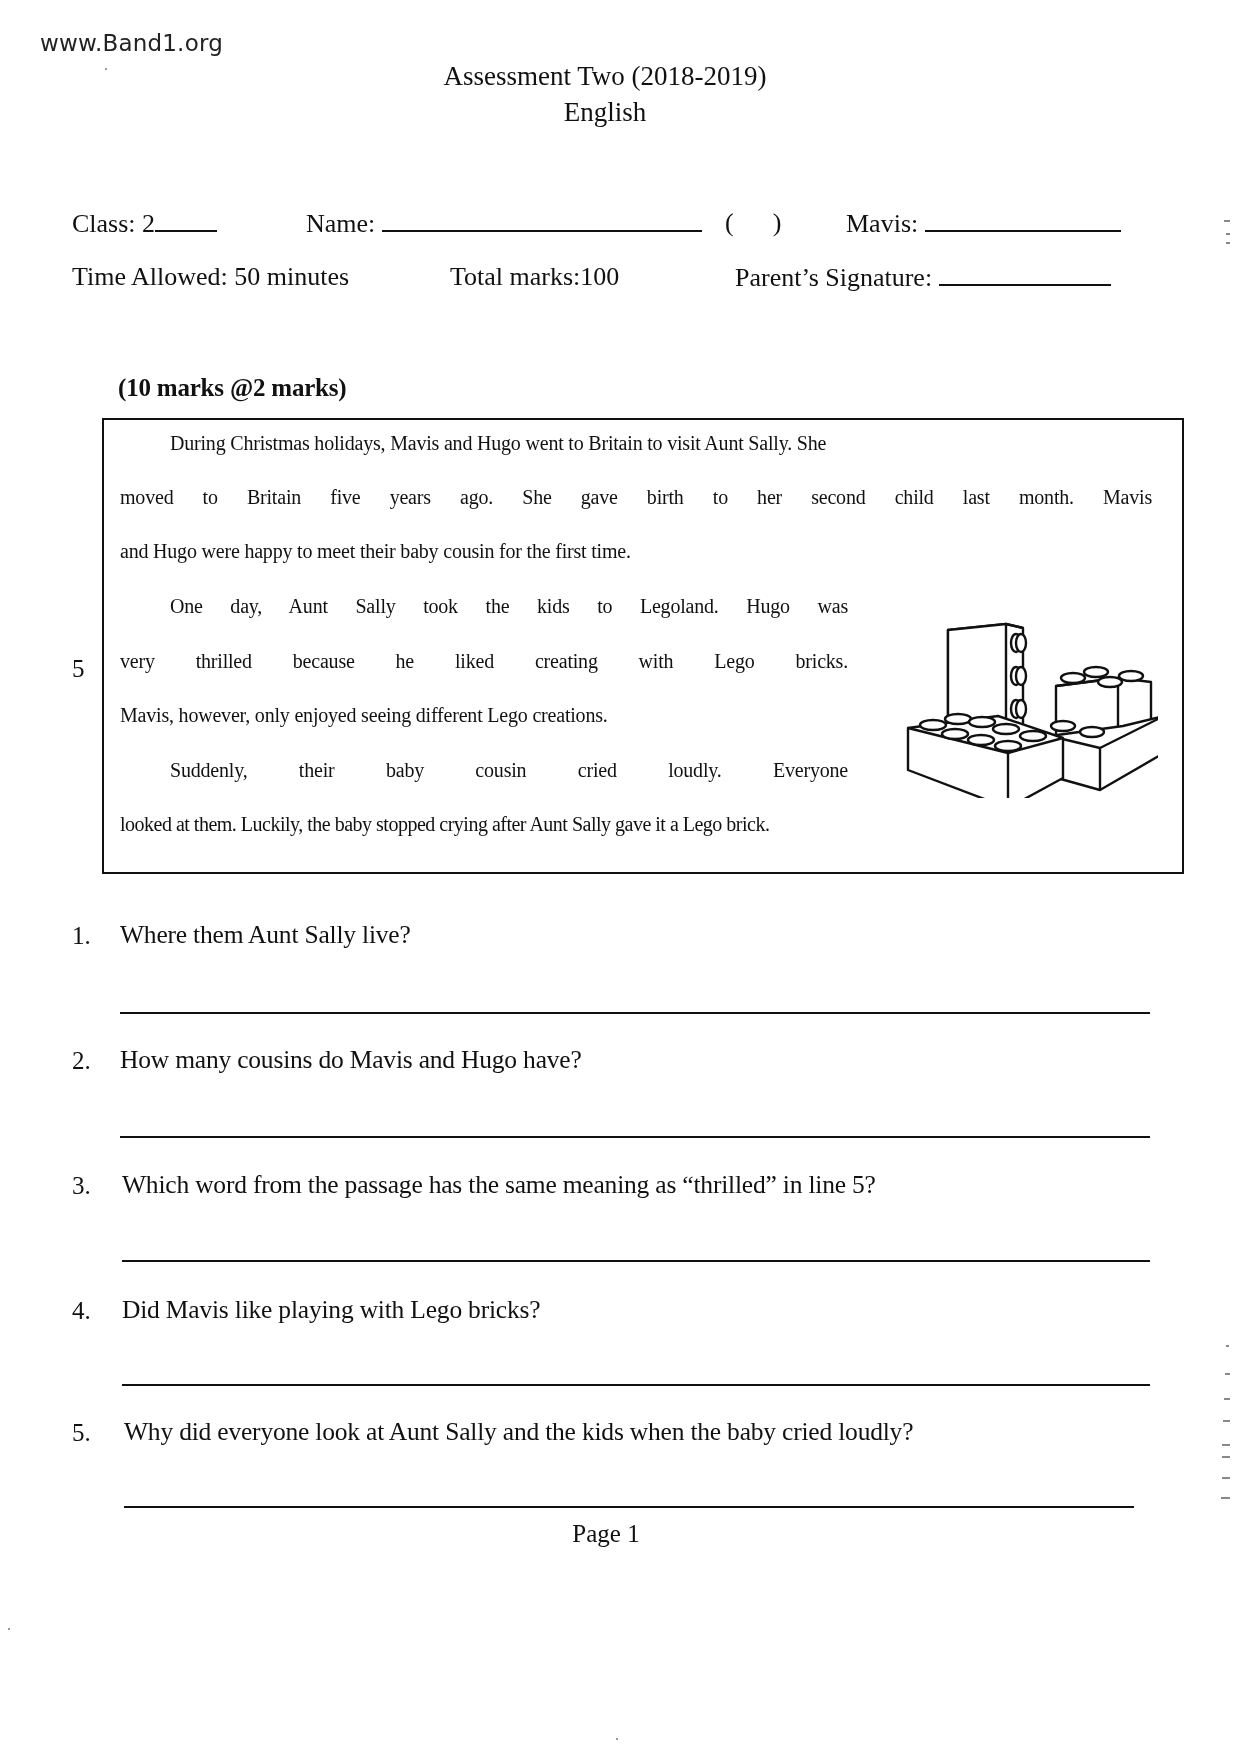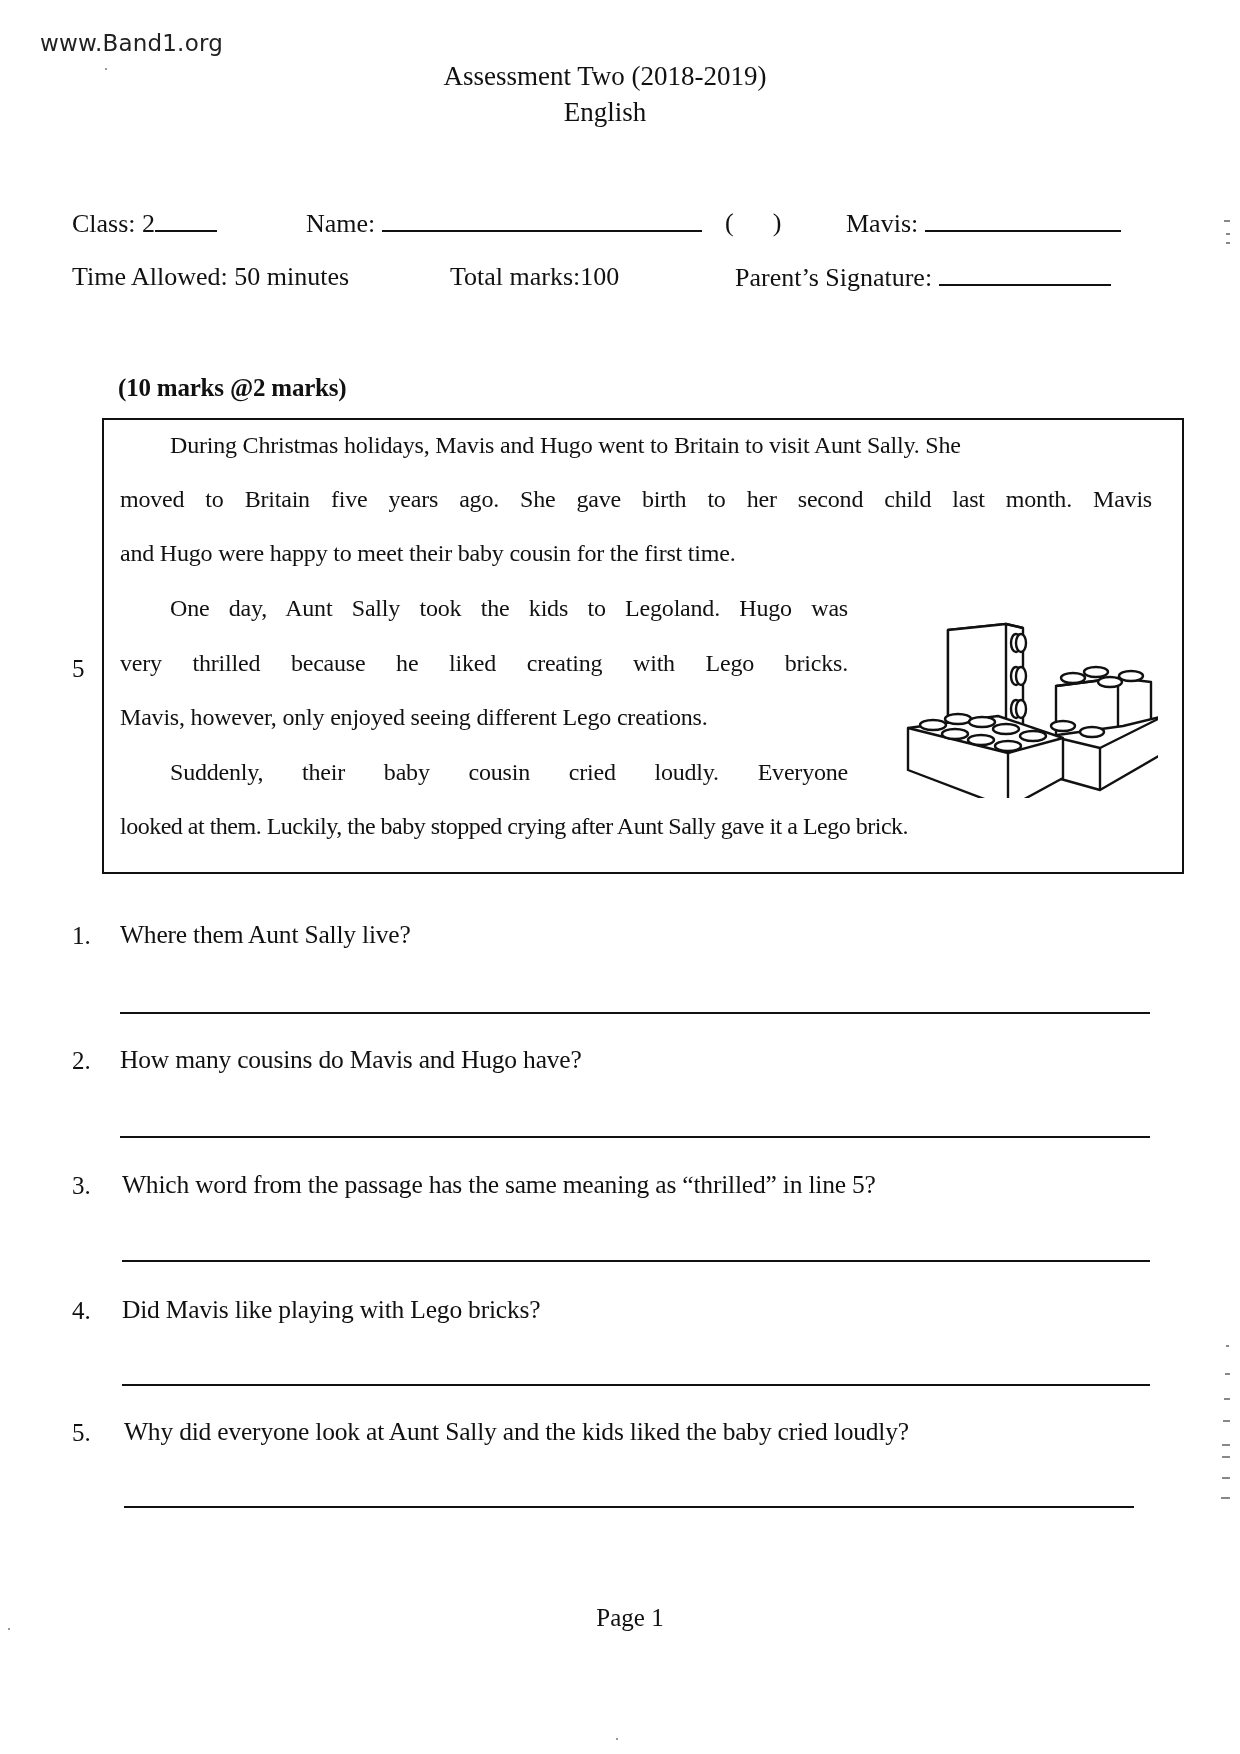--- a/index.html
+++ b/index.html
@@ -18,27 +18,27 @@
     .title-block .t1 { padding-left: 0px; }
     .hdr { font-size: 26px; }
     .blank { display: inline-block; border-bottom: 2px solid #111; height: 22px; vertical-align: baseline; }
     .section-a { left: 68px; top: 340px; font-size: 25px; font-weight: bold; line-height: 34px; letter-spacing: -0.2px; }
     .section-a .letter { display: inline-block; width: 50px; }
     .section-a u { text-decoration-thickness: 2px; text-underline-offset: 4px; }
     .passage-box {
       left: 102px; top: 418px; width: 1082px; height: 456px;
       border: 2.5px solid #111; box-sizing: border-box;
     }
-    .pline { font-size: 24px; white-space: nowrap; letter-spacing: -0.2px; }
+    .pline { font-size: 20px; white-space: nowrap; letter-spacing: -0.2px; }
     .justify { text-align: justify; text-align-last: justify; white-space: normal; font-family: Liberation Serif, serif; }
     .line-no { left: 72px; top: 655px; font-size: 25px; }
     .q-num { font-size: 25px; }
     .q-text { font-size: 25.5px; letter-spacing: -0.2px; }
     .ans-line { height: 0; border-top: 2.5px solid #111; }
-    .page-no { left: 0; width: 1212px; text-align: center; top: 1604px; font-size: 25px; padding-left: 24px; }
+    .page-no { left: 0; width: 1212px; text-align: center; top: 1520px; font-size: 25px; }
     .edge-mark { background: #888; height: 2px; }
   </style>
 </head>
 <body>
 
 <div class="abs watermark">www.Band1.org</div>
 <div class="abs speck" style="left:105px;top:68px;"></div>
 
 <div class="abs title-block">
   <div>Assessment Two (2018-2019)</div>
@@ -143,21 +143,21 @@
 
 <div class="abs q-num" style="left:72px;top:1172px;">3.</div>
 <div class="abs q-text" style="left:122px;top:1170px;">Which word from the passage has the same meaning as “thrilled” in line 5?</div>
 <div class="abs ans-line" style="left:122px;top:1260px;width:1028px;"></div>
 
 <div class="abs q-num" style="left:72px;top:1297px;">4.</div>
 <div class="abs q-text" style="left:122px;top:1295px;">Did Mavis like playing with Lego bricks?</div>
 <div class="abs ans-line" style="left:122px;top:1384px;width:1028px;"></div>
 
 <div class="abs q-num" style="left:72px;top:1419px;">5.</div>
-<div class="abs q-text" style="left:124px;top:1417px;">Why did everyone look at Aunt Sally and the kids liked the baby cried loudly?</div>
+<div class="abs q-text" style="left:124px;top:1417px;">Why did everyone look at Aunt Sally and the kids when the baby cried loudly?</div>
 <div class="abs ans-line" style="left:124px;top:1506px;width:1010px;"></div>
 
 <div class="abs page-no">Page 1</div>
 
 <div class="abs edge-mark" style="left:1224px;top:220px;width:6px;"></div>
 <div class="abs edge-mark" style="left:1226px;top:233px;width:4px;"></div>
 <div class="abs edge-mark" style="left:1226px;top:242px;width:4px;"></div>
 <div class="abs edge-mark" style="left:1226px;top:1345px;width:3px;"></div>
 <div class="abs edge-mark" style="left:1225px;top:1373px;width:5px;"></div>
 <div class="abs edge-mark" style="left:1224px;top:1398px;width:6px;"></div>

